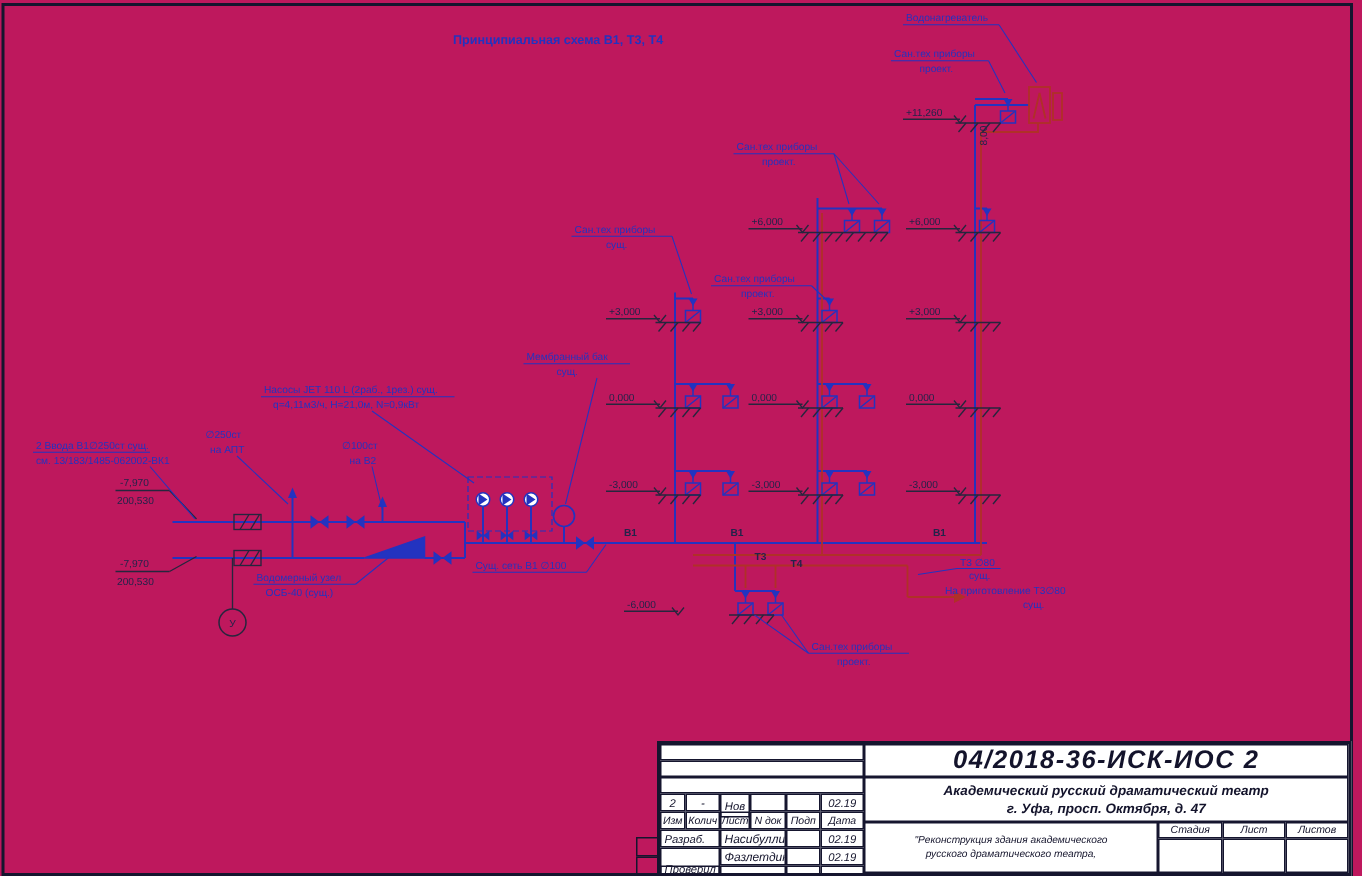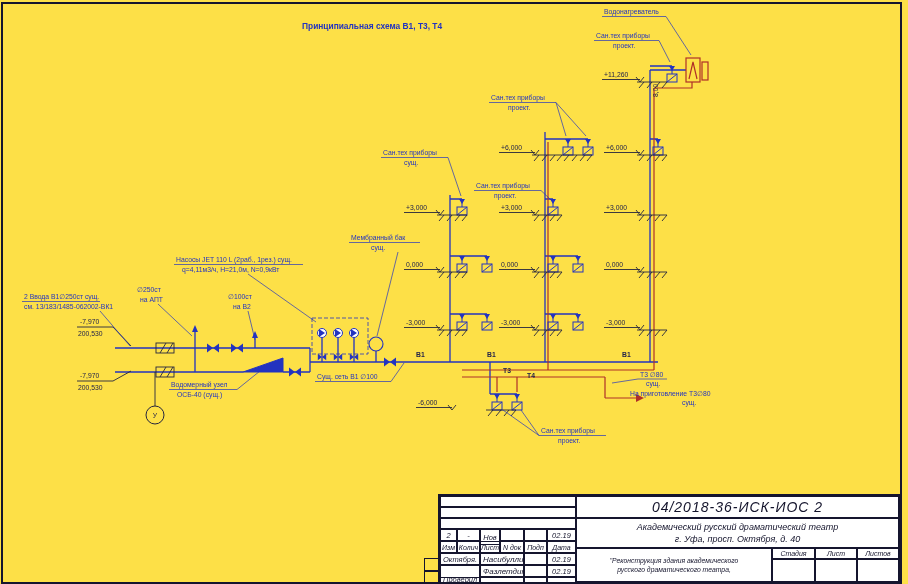--- a/index.html
+++ b/index.html
@@ -1,38 +1,38 @@
 <!DOCTYPE html>
 <html><head>
 <meta charset="utf-8">
 <style>
   html,body{margin:0;padding:0;background:#fff;}
-  .sheet{position:relative;width:908px;height:584px;background:#fde047;overflow:hidden;
+  .sheet{position:relative;width:908px;height:584px;background:#be185d;overflow:hidden;
          font-family:"Liberation Sans",sans-serif;}
   svg{position:absolute;left:0;top:0;}
   
   .pipe-b{stroke:#2333c0;stroke-width:1.3;fill:none;}
   .pipe-r{stroke:#b03028;stroke-width:1.2;fill:none;}
   .blk{stroke:#26263e;stroke-width:0.9;fill:none;}
   .ldr{stroke:#2333c0;stroke-width:0.7;fill:none;}
   .cw{color:#2333c0;stroke-width:1;}
   .bk{color:#26263e;stroke-width:0.9;}
   .tblue{fill:#2333c0;font-size:6.8px;font-family:"Liberation Sans",sans-serif;}
   .ttitle{fill:#2333c0;font-size:8.4px;font-weight:600;}
   .tdk{fill:#23234a;font-size:6.8px;font-family:"Liberation Sans",sans-serif;}
   .b{font-weight:700;}
   
   .tb{position:absolute;left:438px;top:494px;width:463px;height:90px;box-sizing:border-box;
       border:2px solid #15152e;font-style:italic;color:#13132b;background:#fff;}
   .c{position:absolute;box-sizing:border-box;border:1px solid #15152e;display:flex;
      align-items:center;justify-content:center;overflow:hidden;white-space:nowrap;
      font-size:7.5px;}
   .cl{justify-content:flex-start;padding-left:2px;}
-  .doc{font-size:14px;font-weight:400;letter-spacing:1px;}
-  .org{flex-direction:column;font-size:9px;font-weight:400;line-height:12px;}
+  .doc{font-size:17px;font-weight:700;letter-spacing:1px;}
+  .org{flex-direction:column;font-size:9px;font-weight:700;line-height:12px;}
   .desc{flex-direction:column;font-size:6.8px;line-height:9px;}
   .nm{font-size:8px;}
   .sc{position:absolute;left:424px;top:558px;width:15px;height:26px;box-sizing:border-box;}
 </style>
 </head>
 <body>
 
 <div class="sheet">
 
 <svg width="908" height="584" viewBox="0 0 908 584">
@@ -345,40 +345,40 @@
   <div class="c" style="left:84px;top:33px;width:23px;height:12px"></div>
   <div class="c" style="left:107px;top:33px;width:29px;height:12px">02.19</div>
 
   <div class="c" style="left:0;top:45px;width:17px;height:12px;font-size:7px">Изм</div>
   <div class="c" style="left:17px;top:45px;width:23px;height:12px;font-size:7px">Колич</div>
   <div class="c" style="left:40px;top:45px;width:20px;height:12px;font-size:7px">Лист</div>
   <div class="c" style="left:60px;top:45px;width:24px;height:12px;font-size:7px">N док</div>
   <div class="c" style="left:84px;top:45px;width:23px;height:12px;font-size:7px">Подп</div>
   <div class="c" style="left:107px;top:45px;width:29px;height:12px;font-size:7px">Дата</div>
 
-  <div class="c cl" style="left:0;top:57px;width:40px;height:12px">Октября.</div>
+  <div class="c cl" style="left:0;top:57px;width:40px;height:12px">Разраб.</div>
   <div class="c cl nm" style="left:40px;top:57px;width:44px;height:12px">Насибуллина</div>
   <div class="c" style="left:84px;top:57px;width:23px;height:12px"></div>
   <div class="c" style="left:107px;top:57px;width:29px;height:12px">02.19</div>
 
   <div class="c cl" style="left:0;top:69px;width:40px;height:28px">Проверил</div>
   <div class="c cl nm" style="left:40px;top:69px;width:44px;height:12px">Фазлетдинов</div>
   <div class="c" style="left:84px;top:69px;width:23px;height:12px"></div>
   <div class="c" style="left:107px;top:69px;width:29px;height:12px">02.19</div>
 
   <div class="c cl" style="left:0;top:81px;width:40px;height:6px"></div>
   <div class="c" style="left:40px;top:81px;width:44px;height:6px"></div>
   <div class="c" style="left:84px;top:81px;width:23px;height:6px"></div>
   <div class="c" style="left:107px;top:81px;width:29px;height:6px"></div>
 
   <div class="c doc" style="left:136px;top:0;width:323px;height:22px">04/2018-36-ИСК-ИОС 2</div>
 
   <div class="c org" style="left:136px;top:22px;width:323px;height:30px">
     <span>Академический русский драматический театр</span>
-    <span>г. Уфа, просп. Октября, д. 40</span>
+    <span>г. Уфа, просп. Октября, д. 47</span>
   </div>
 
   <div class="c desc" style="left:136px;top:52px;width:196px;height:34px">
     <span>"Реконструкция здания академического</span>
     <span>русского драматического театра,</span>
   </div>
 
   <div class="c" style="left:332px;top:52px;width:43px;height:11px;font-size:7px">Стадия</div>
   <div class="c" style="left:375px;top:52px;width:42px;height:11px;font-size:7px">Лист</div>
   <div class="c" style="left:417px;top:52px;width:42px;height:11px;font-size:7px">Листов</div>

